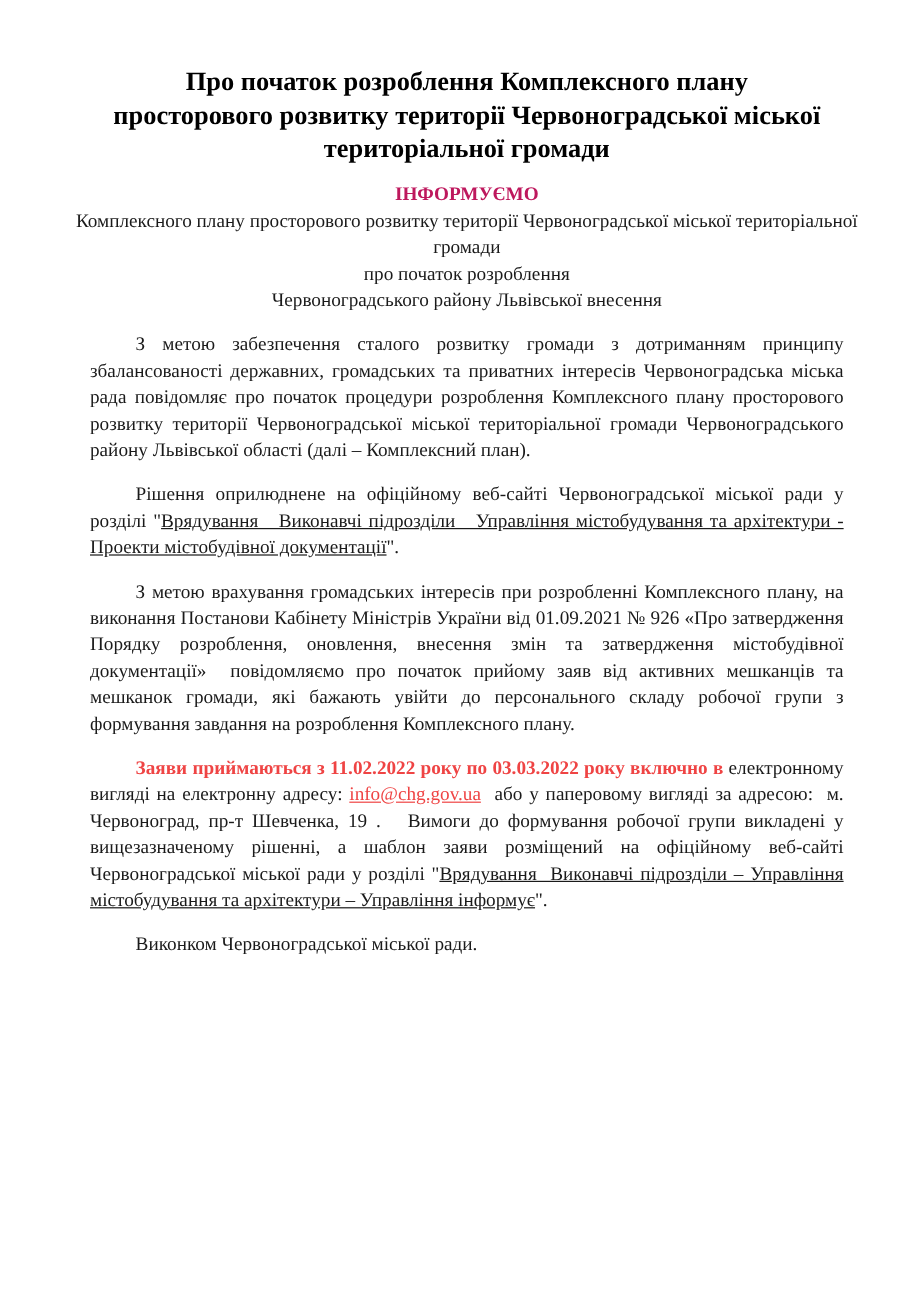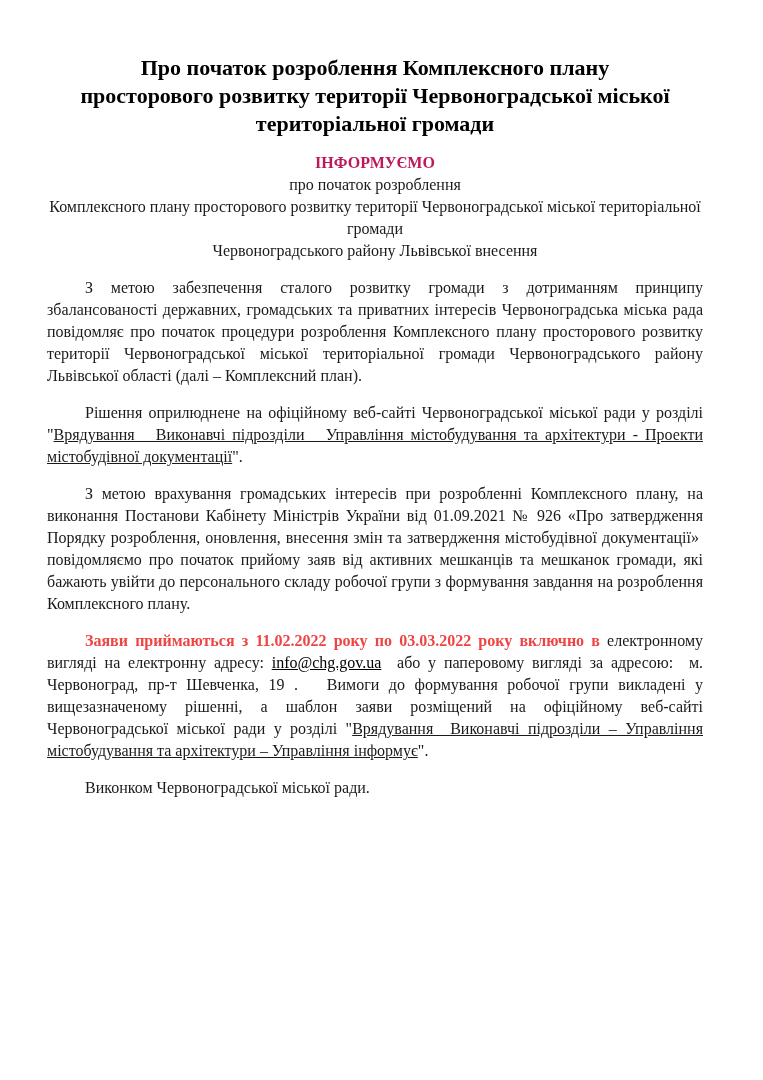--- a/index.html
+++ b/index.html
@@ -11,21 +11,21 @@
     width: 763px;
     height: 1080px;
     font-family: "Liberation Serif", "DejaVu Serif", serif;
     color: #1a1a1a;
   }
   .page {
     box-sizing: border-box;
     width: 763px;
     height: 824px;
     background: #ffffff;
-    padding: 54px 45px 0 32px;
+    padding: 54px 45px 0 60px;
     overflow: hidden;
   }
   .doc-title {
     font-size: 22px;
     font-weight: 700;
     color: #000000;
     text-align: center;
     line-height: 28px;
     max-width: 590px;
     margin: 0 auto 14px auto;
@@ -53,36 +53,36 @@
     color: #1a1a1a;
   }
   .u {
     text-decoration: underline;
   }
   .b {
     font-weight: 700;
     color: #ef4444;
   }
   .email {
-    color: #000000;
+    color: #ef4444;
     text-decoration: underline;
     cursor: pointer;
   }
 </style>
 </head>
 <body>
 
 <div class="page">
 
   <h1 class="doc-title">Про початок розроблення Комплексного плану просторового розвитку території Червоноградської міської територіальної громади</h1>
 
   <div class="info-block">
     <p class="info-line info-announce">ІНФОРМУЄМО</p>
+    <p class="info-line">Комплексного плану просторового розвитку території Червоноградської міської територіальної громади</p>
     <p class="info-line">про початок розроблення</p>
-    <p class="info-line">Комплексного плану просторового розвитку території Червоноградської міської територіальної громади</p>
     <p class="info-line">Червоноградського району Львівської внесення</p>
   </div>
 
   <div class="body-text">
 
     <p class="para">З метою забезпечення сталого розвитку громади з дотриманням принципу збалансованості державних, громадських та приватних інтересів Червоноградська міська рада повідомляє про початок процедури розроблення Комплексного плану просторового розвитку території Червоноградської міської територіальної громади Червоноградського району Львівської області (далі – Комплексний план).</p>
 
 
     <p class="para"><span>Рішення оприлюднене на офіційному веб-сайті Червоноградської міської ради у розділі "</span><span class="u">Врядування&nbsp;&nbsp; Виконавчі підрозділи&nbsp;&nbsp; Управління містобудування та архітектури - Проекти містобудівної документації</span><span>".</span></p>
 

